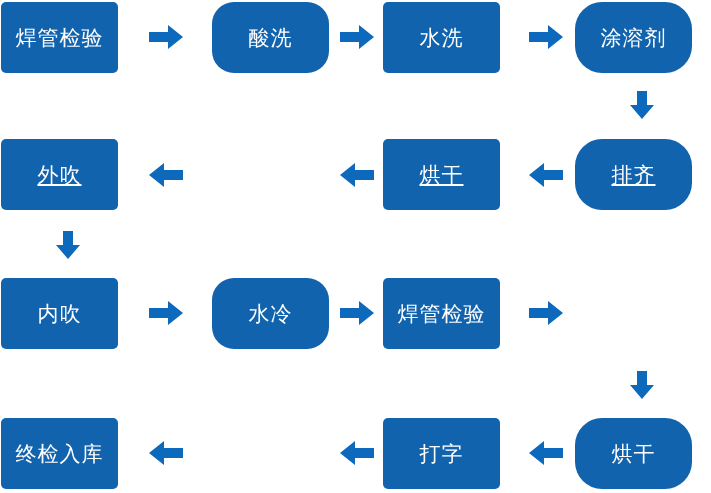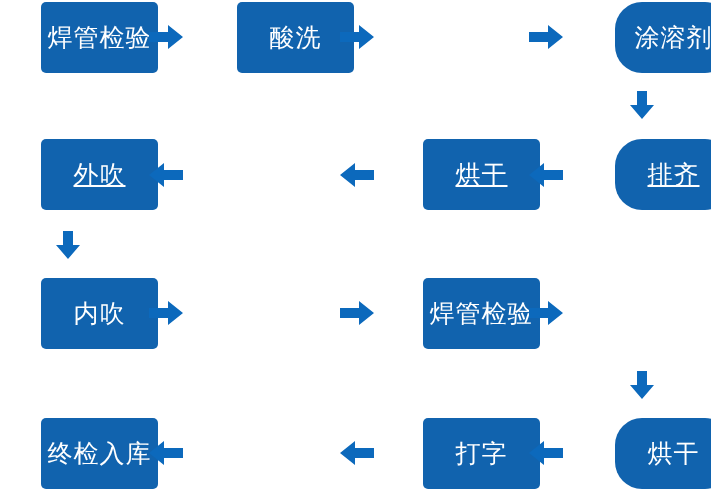--- a/index.html
+++ b/index.html
@@ -17,28 +17,27 @@
   .node {
     position: absolute;
     width: 117px;
     height: 71px;
     background: var(--box, #1163ae);
     border-radius: 5px;
     color: var(--text, #ffffff);
     display: flex;
     align-items: center;
     justify-content: center;
-    font-size: 25px;
+    font-size: 21px;
     letter-spacing: 1px;
     text-align: center;
     user-select: none;
-    margin-left: 40px;
   }
   .c0 { left: 1px; }
-  .c1 { left: 197px; }
+  .c1 { left: 212px; border-radius: 22px; }
   .c2 { left: 383px; }
   .c3 { left: 575px; border-radius: 27px; }
   .r0 { top: 2px; }
   .r1 { top: 139px; text-decoration: underline; }
   .r2 { top: 278px; }
   .r3 { top: 418px; }
 
   .harrow {
     position: absolute;
     width: 34px;
@@ -64,20 +63,21 @@
   .harrow svg, .varrow svg { display: block; width: 100%; height: 100%; }
   .arrow-fill { fill: var(--arrow, #0c69bc); }
 </style>
 </head>
 <body>
 
 <div class="canvas">
 
   <div class="node r0 c0">焊管检验</div>
   <div class="node r0 c1">酸洗</div>
+  <div class="node r0 c2">水洗</div>
   <div class="node r0 c3">涂溶剂</div>
 
   <div class="harrow ar0 g0">
     <svg viewBox="0 0 34 24">
         <path class="arrow-fill" d="M0 7 L19 7 L19 0 L34 12 L19 24 L19 17 L0 17 Z"></path>
       </svg>
   </div>
   <div class="harrow ar0 g1">
     <svg viewBox="0 0 34 24">
         <path class="arrow-fill" d="M0 7 L19 7 L19 0 L34 12 L19 24 L19 17 L0 17 Z"></path>
@@ -115,20 +115,21 @@
       </svg>
   </div>
 
   <div class="varrow v1">
     <svg viewBox="0 0 24 28">
         <path class="arrow-fill" d="M7 0 L17 0 L17 14 L24 14 L12 28 L0 14 L7 14 Z"></path>
       </svg>
   </div>
 
   <div class="node r2 c0">内吹</div>
+  <div class="node r2 c1">水冷</div>
   <div class="node r2 c2">焊管检验</div>
 
   <div class="harrow ar2 g0">
     <svg viewBox="0 0 34 24">
         <path class="arrow-fill" d="M0 7 L19 7 L19 0 L34 12 L19 24 L19 17 L0 17 Z"></path>
       </svg>
   </div>
   <div class="harrow ar2 g1">
     <svg viewBox="0 0 34 24">
         <path class="arrow-fill" d="M0 7 L19 7 L19 0 L34 12 L19 24 L19 17 L0 17 Z"></path>

